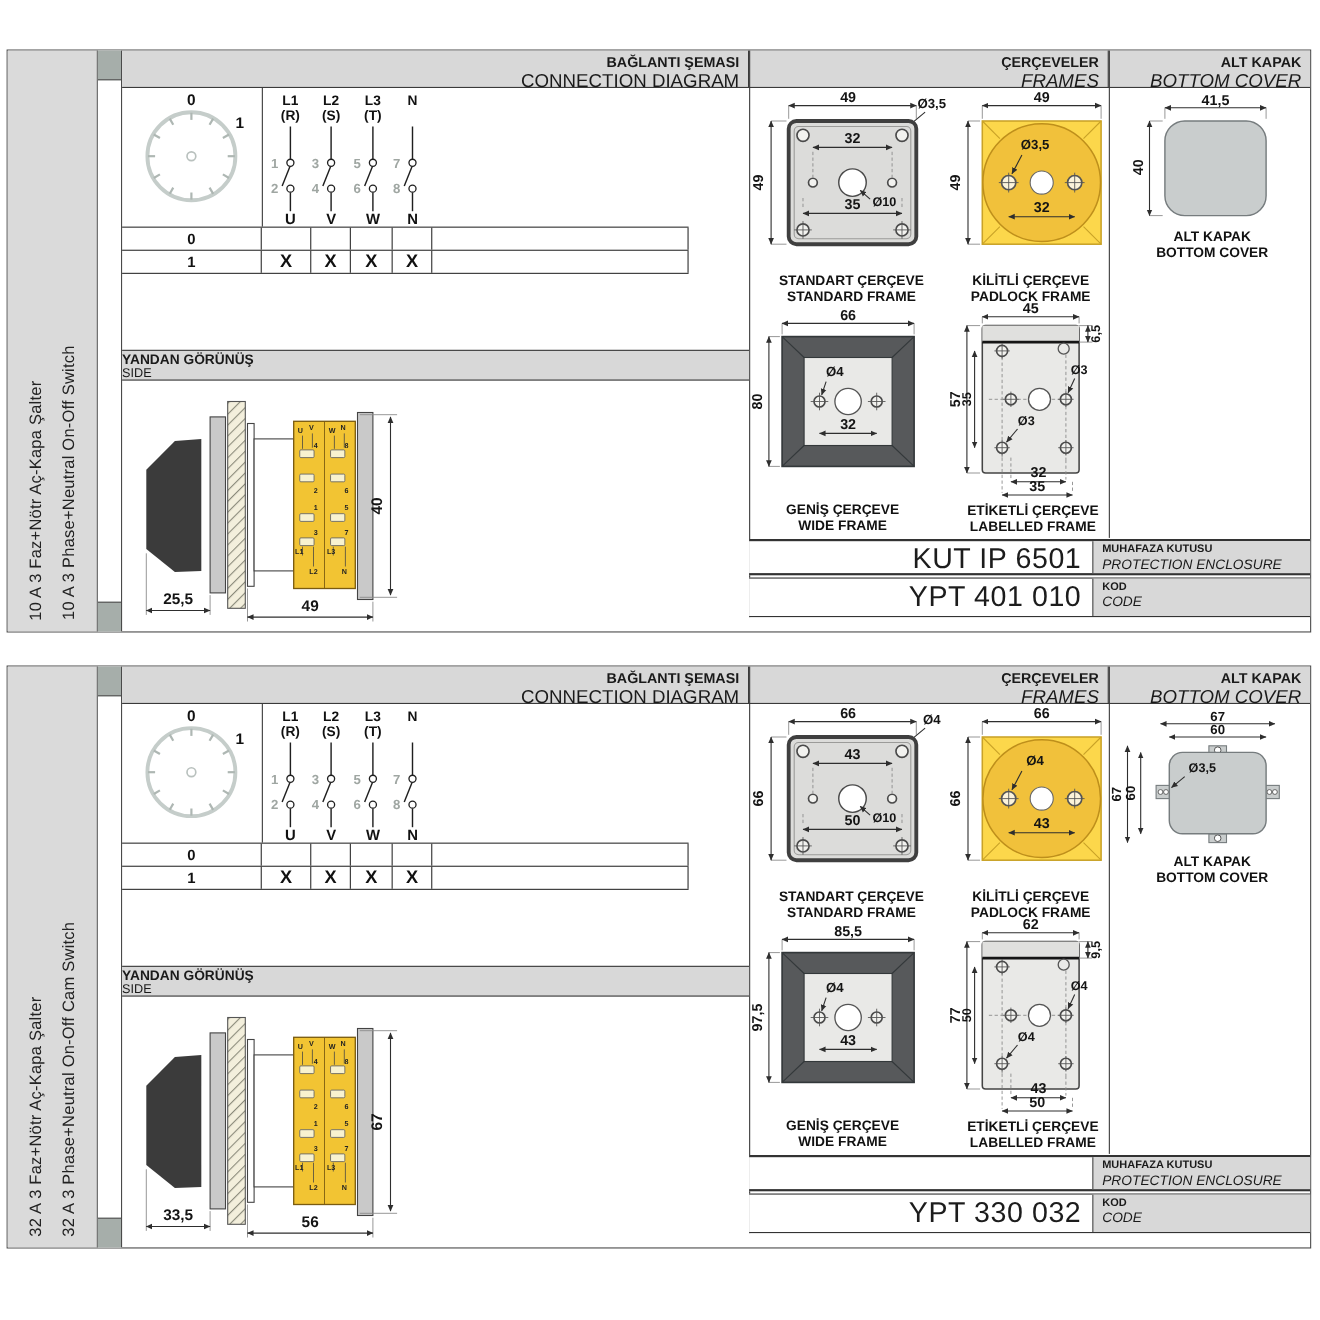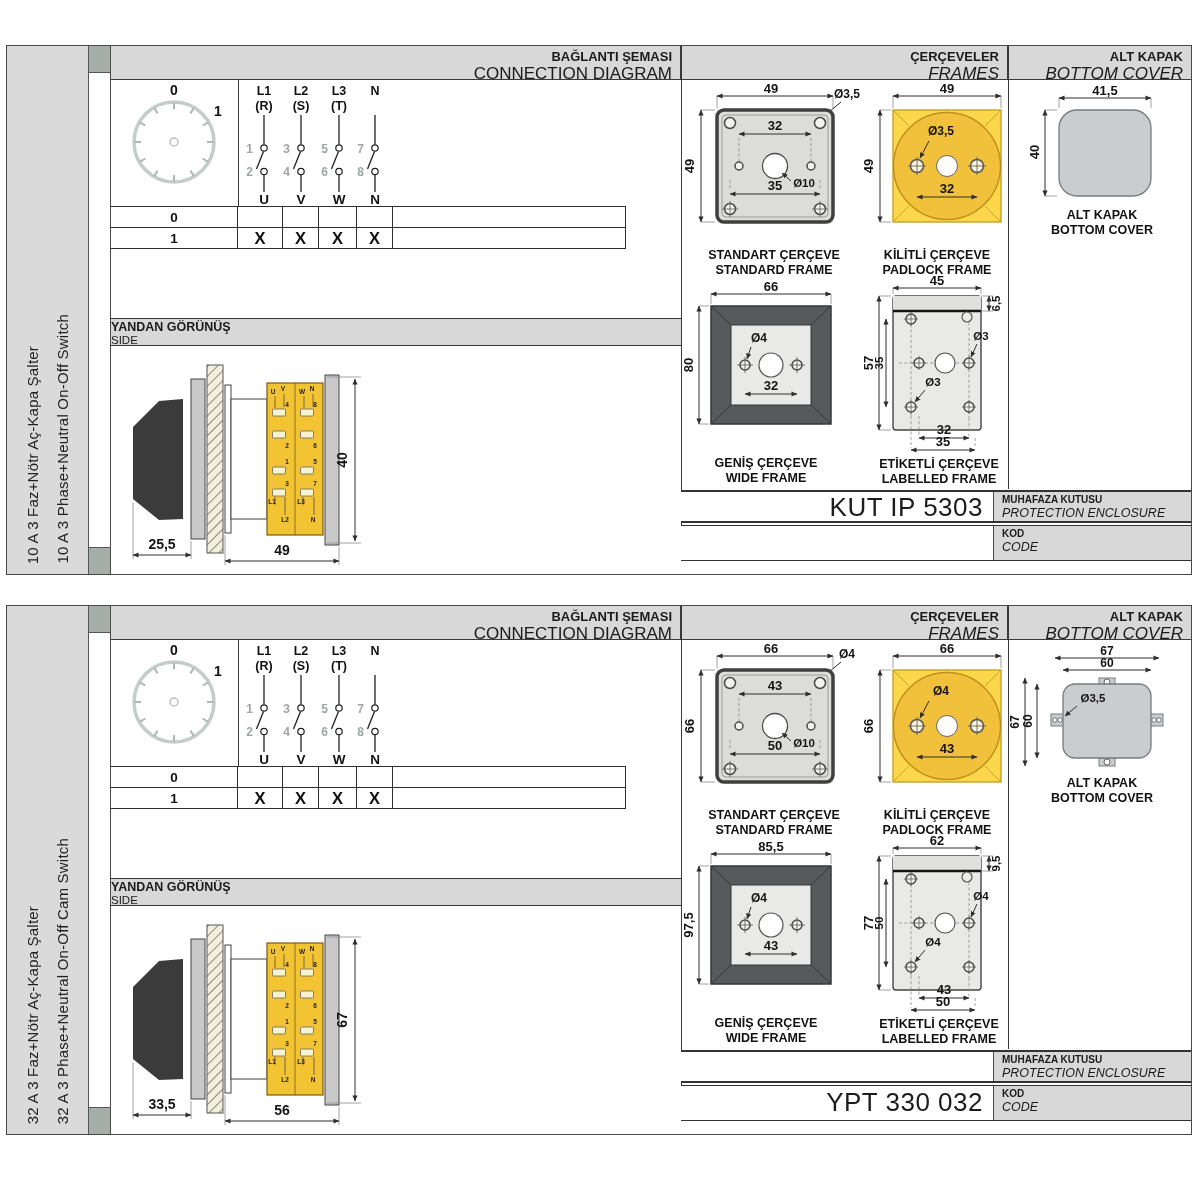--- a/index.html
+++ b/index.html
@@ -446,27 +446,28 @@
     <text class="dt" transform="rotate(-90 28 64)" x="28" y="64">40</text>
     <rect x="48" y="22" width="92" height="86" rx="18" fill="#C9CDCD" stroke="#767C7E" stroke-width="1.3"></rect>
   </svg>
 
   <div class="cap" style="left:1004px;width:182px;top:162px;">
     <div>ALT KAPAK</div>
     <div>BOTTOM COVER</div>
   </div>
 
   <div class="crow" style="top:444px;height:33px;border-top:2px solid #333;border-bottom:2.2px solid #333;">
-    <div class="codeval" style="line-height:31px;">KUT IP 5303</div>
+    <div class="codeval" style="line-height:31px;">KUT IP 6501</div>
     <div class="codelabel">
       <div class="h1">MUHAFAZA KUTUSU</div>
       <div class="h2">PROTECTION ENCLOSURE</div>
     </div>
   </div>
   <div class="crow" style="top:479px;height:36px;border-top:1.6px solid #333;border-bottom:1.6px solid #333;">
+    <div class="codeval" style="line-height:33px;">YPT 401 010</div>
     <div class="codelabel">
       <div class="h1">KOD</div>
       <div class="h2">CODE</div>
     </div>
   </div>
 
 </div>
 
 <div class="section s1">
 

